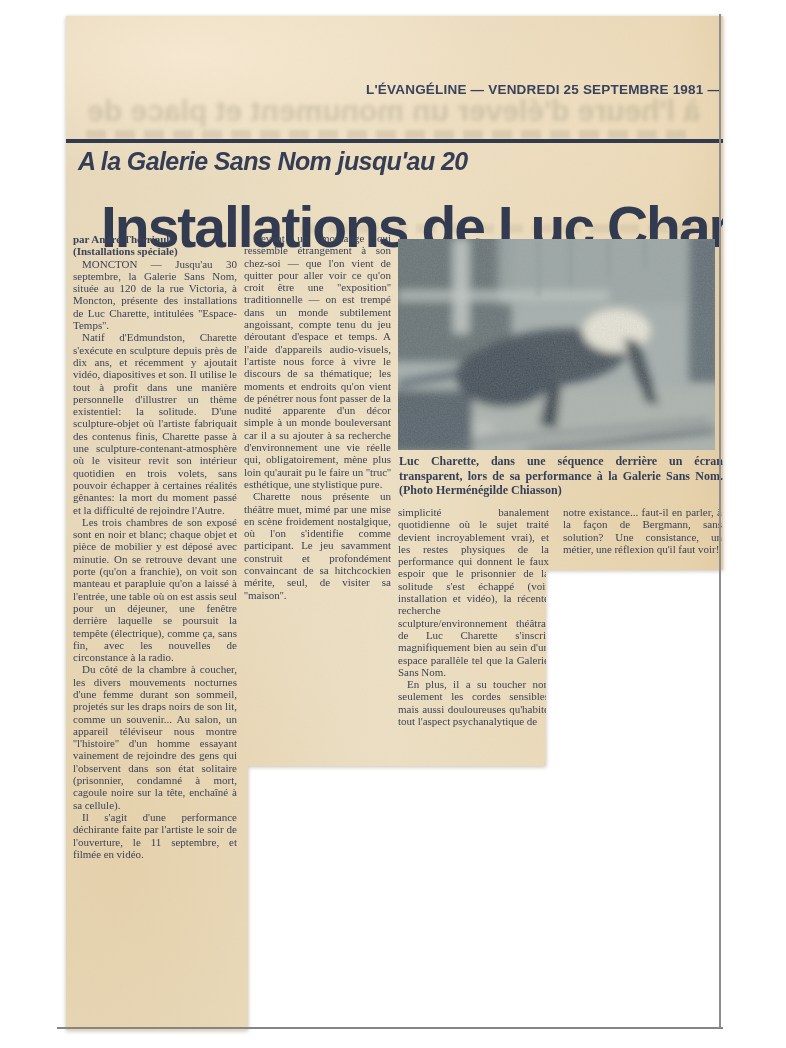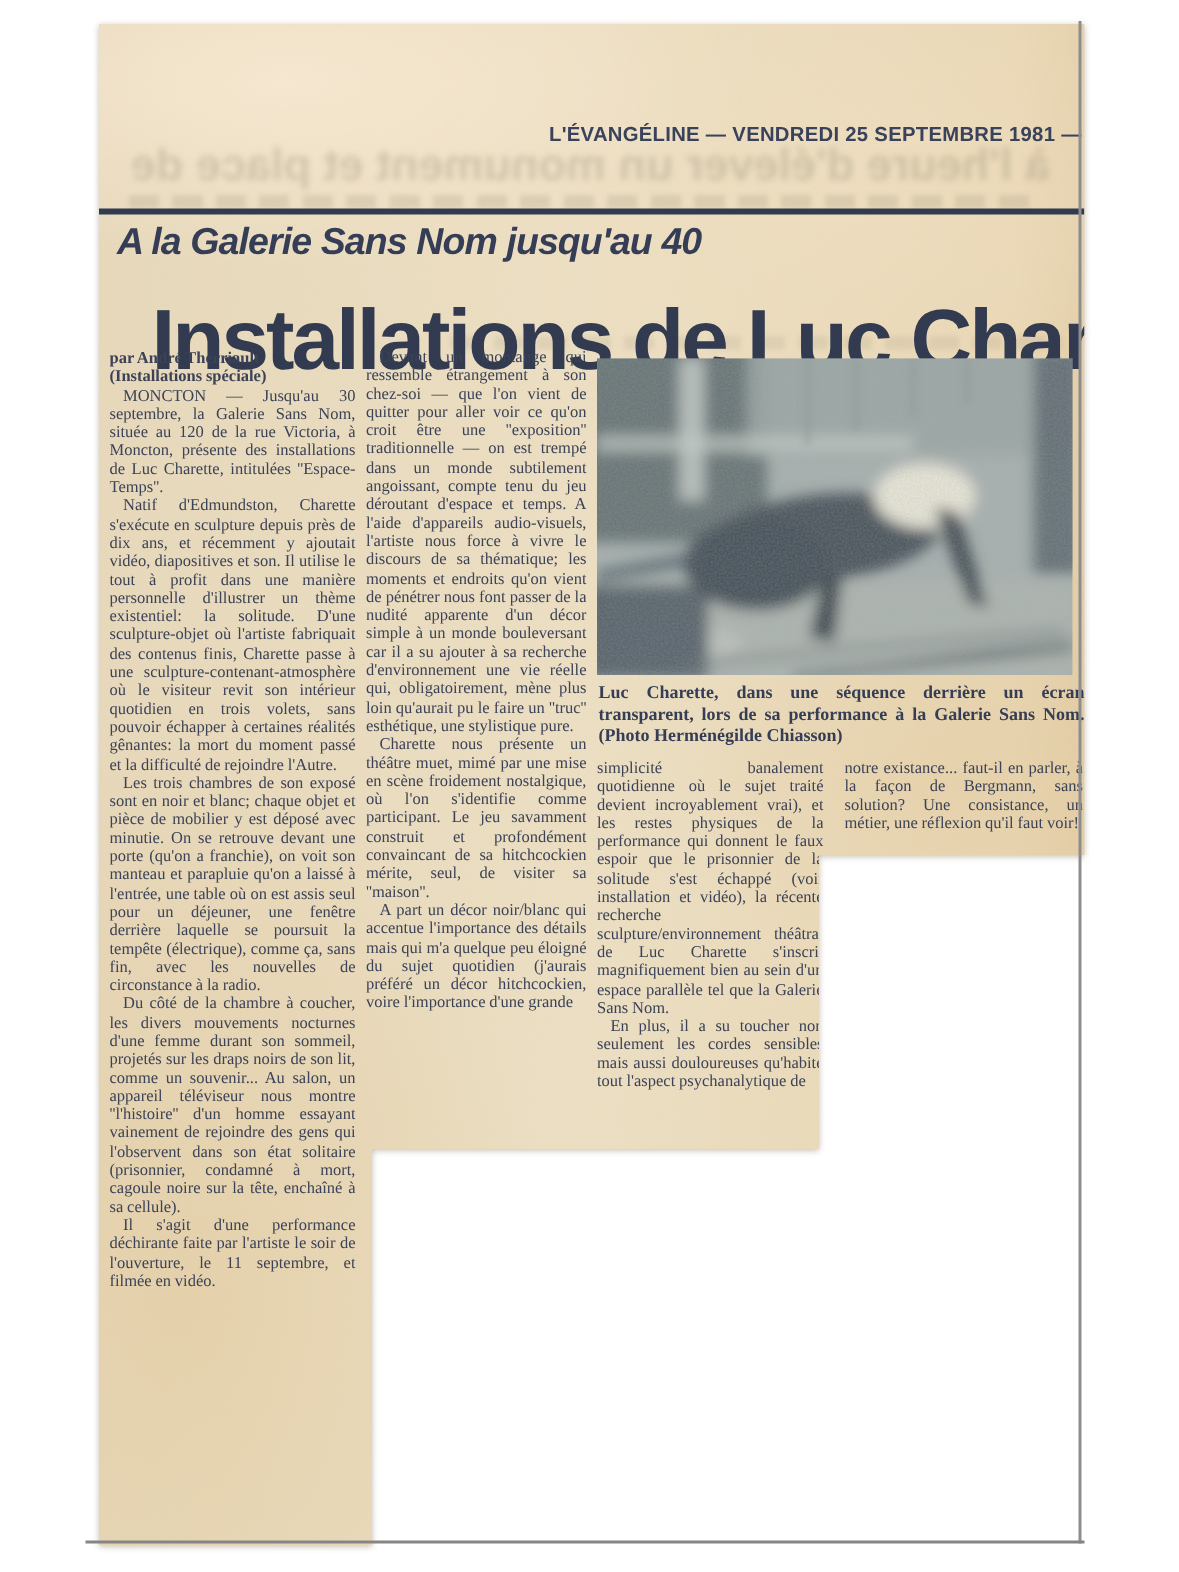--- a/index.html
+++ b/index.html
@@ -81,37 +81,36 @@
   <div class="clip-outer">
     <div class="clipping">
 
       <div class="ghost-headline">à l'heure d'élever un monument et place de</div>
       <div class="ghost-row r1"></div>
       <div class="ghost-row r2"></div>
 
       <div class="masthead">L'ÉVANGÉLINE — VENDREDI 25 SEPTEMBRE 1981 — 17</div>
 
       <div class="top-rule"></div>
-      <div class="kicker">A la Galerie Sans Nom jusqu'au 40</div>
+      <div class="kicker">A la Galerie Sans Nom jusqu'au 20</div>
       <h1 class="headline">Installations de Luc Charette</h1>
 
       <div class="col col1">
         <p class="byline">par André Thérriault</p>
         <p class="byline">(Installations spéciale)</p>
         <p class="ind">MONCTON — Jusqu'au 30 septembre, la Galerie Sans Nom, située au 120 de la rue Victoria, à Moncton, présente des installations de Luc Charette, intitulées ''Espace-Temps''.</p>
         <p class="ind">Natif d'Edmundston, Charette s'exécute en sculpture depuis près de dix ans, et récemment y ajoutait vidéo, diapositives et son. Il utilise le tout à profit dans une manière personnelle d'illustrer un thème existentiel: la solitude. D'une sculpture-objet où l'artiste fabriquait des contenus finis, Charette passe à une sculpture-contenant-atmosphère où le visiteur revit son intérieur quotidien en trois volets, sans pouvoir échapper à certaines réalités gênantes: la mort du moment passé et la difficulté de rejoindre l'Autre.</p>
         <p class="ind">Les trois chambres de son exposé sont en noir et blanc; chaque objet et pièce de mobilier y est déposé avec minutie. On se retrouve devant une porte (qu'on a franchie), on voit son manteau et parapluie qu'on a laissé à l'entrée, une table où on est assis seul pour un déjeuner, une fenêtre derrière laquelle se poursuit la tempête (électrique), comme ça, sans fin, avec les nouvelles de circonstance à la radio.</p>
         <p class="ind">Du côté de la chambre à coucher, les divers mouvements nocturnes d'une femme durant son sommeil, projetés sur les draps noirs de son lit, comme un souvenir... Au salon, un appareil téléviseur nous montre ''l'histoire'' d'un homme essayant vainement de rejoindre des gens qui l'observent dans son état solitaire (prisonnier, condamné à mort, cagoule noire sur la tête, enchaîné à sa cellule).</p>
         <p class="ind">Il s'agit d'une performance déchirante faite par l'artiste le soir de l'ouverture, le 11 septembre, et filmée en vidéo.</p>
       </div>
 
       <div class="col col2">
         <p class="ind">Devant un montange qui ressemble étrangement à son chez-soi — que l'on vient de quitter pour aller voir ce qu'on croit être une ''exposition'' traditionnelle — on est trempé dans un monde subtilement angoissant, compte tenu du jeu déroutant d'espace et temps. A l'aide d'appareils audio-visuels, l'artiste nous force à vivre le discours de sa thématique; les moments et endroits qu'on vient de pénétrer nous font passer de la nudité apparente d'un décor simple à un monde bouleversant car il a su ajouter à sa recherche d'environnement une vie réelle qui, obligatoirement, mène plus loin qu'aurait pu le faire un ''truc'' esthétique, une stylistique pure.</p>
         <p class="ind">Charette nous présente un théâtre muet, mimé par une mise en scène froidement nostalgique, où l'on s'identifie comme participant. Le jeu savamment construit et profondément convaincant de sa hitchcockien mérite, seul, de visiter sa ''maison''.</p>
-        <p class="ind">A part un décor noir/blanc qui accentue l'importance des détails mais qui m'a quelque peu éloigné du sujet quotidien (j'aurais préféré un décor hitchcockien, voire l'importance d'une grande</p>
       </div>
 
       <div class="photo">
         <svg viewBox="0 0 316 212" preserveAspectRatio="none">
           <defs>
             <filter id="pblur" x="-25%" y="-25%" width="150%" height="150%">
                 <feGaussianBlur stdDeviation="4.5"></feGaussianBlur>
               </filter>
             <filter id="pblur2" x="-25%" y="-25%" width="150%" height="150%">
                 <feGaussianBlur stdDeviation="2"></feGaussianBlur>

